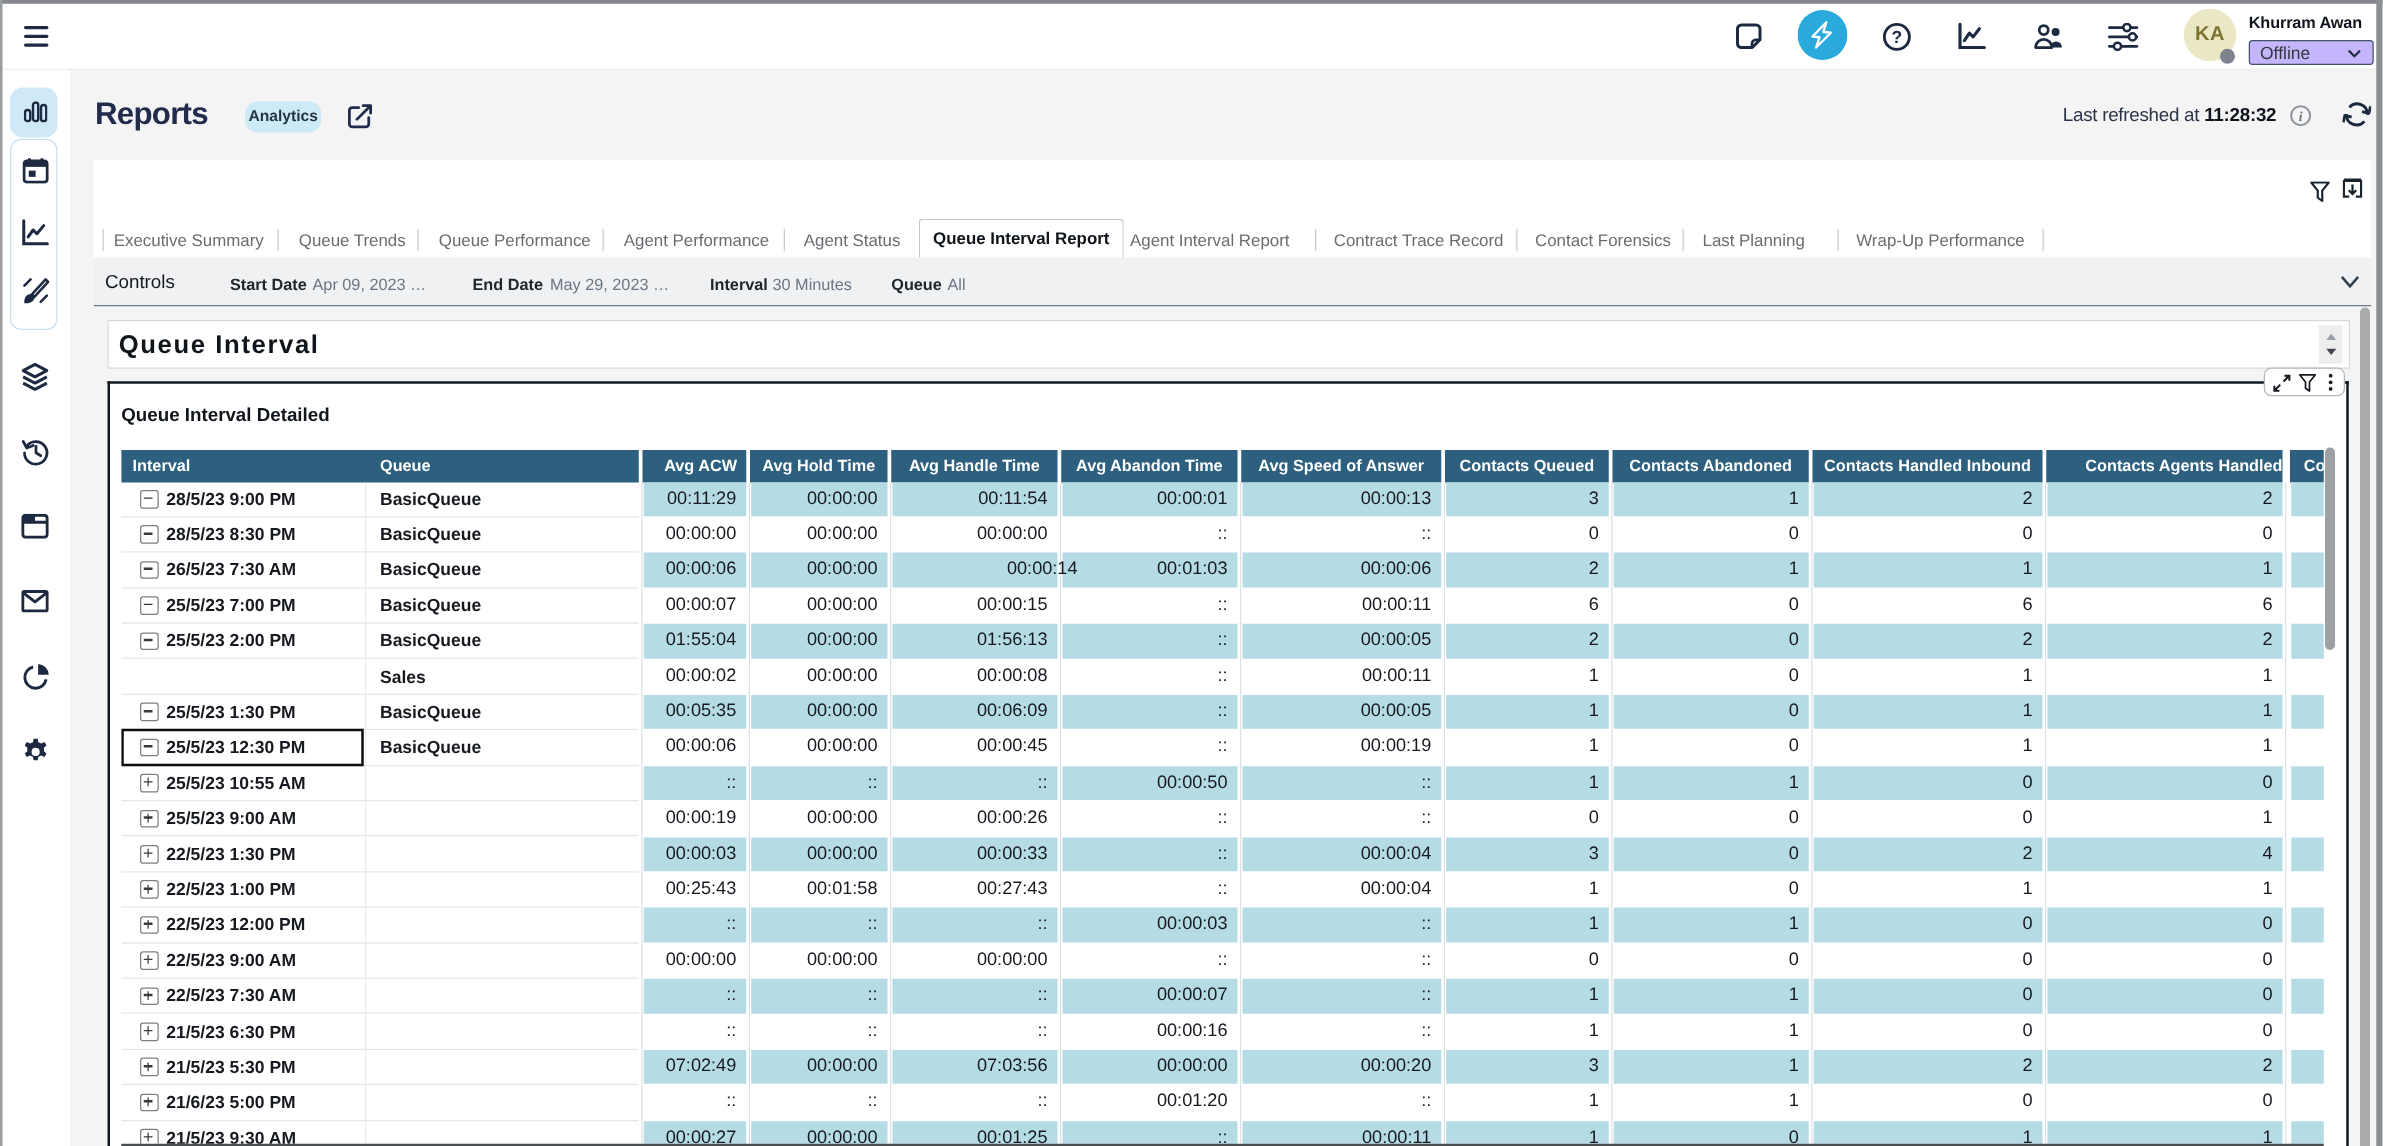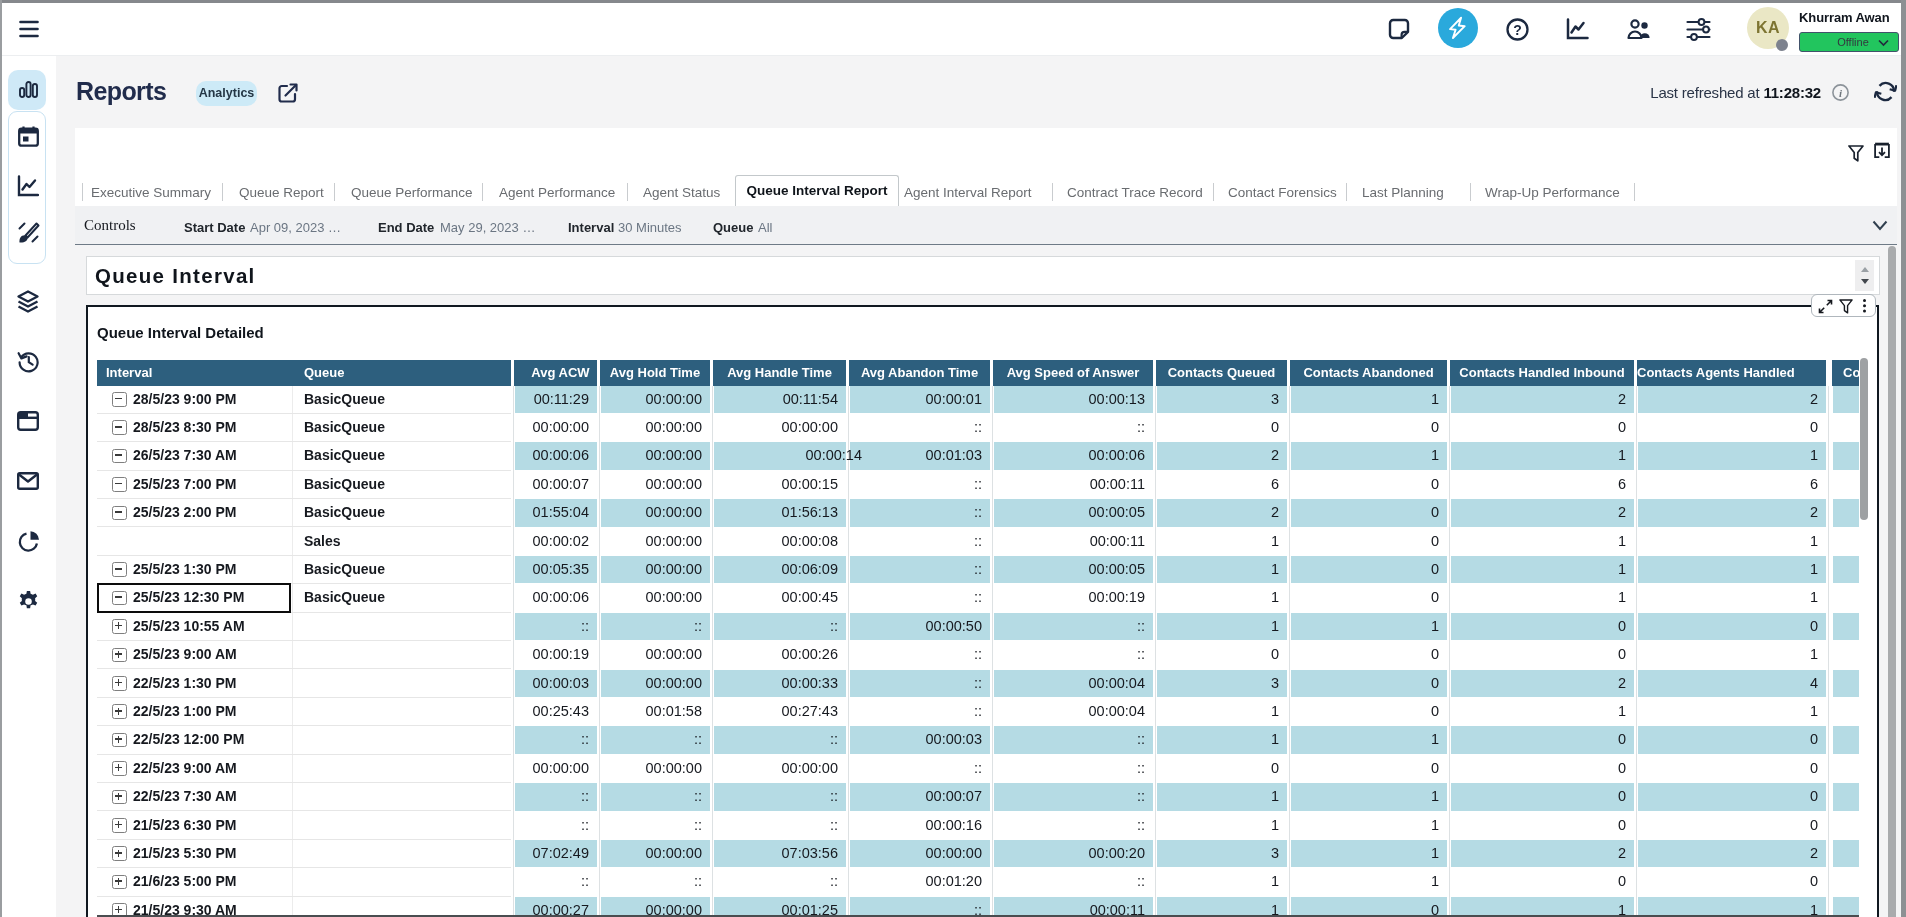--- a/index.html
+++ b/index.html
@@ -35,21 +35,21 @@
 #controls { position:absolute; left:75px; top:205.5px; width:1822px; height:39px; background:#f0f1f3; border-bottom:1.5px solid #6e7a86; box-sizing:border-box; }
 .tab { position:absolute; top:9px; font-size:13.5px; color:#696c70; white-space:nowrap; }
 .tabsep { position:absolute; top:7px; width:1px; height:18px; background:#c9cccf; }
 #activetab { position:absolute; left:660px; top:-1px; width:164px; height:31.5px; background:#fff;
   border:1px solid #c3c8cb; border-bottom:none; border-radius:3px 3px 0 0; text-align:center;
   font-size:13.5px; font-weight:bold; color:#0f141a; line-height:30px; }
 #tabsrow { position:absolute; left:0; top:48px; width:1822px; height:31px; }
 
 .clab { position:absolute; top:14px; font-size:13px; font-weight:bold; color:#21262c; }
 .cval { position:absolute; top:14px; font-size:13px; color:#6b7683; }
-#ctl { position:absolute; left:9px; top:11px; font-size:15px; color:#16191f;font-family:Liberation Serif, serif; }
+#ctl { position:absolute; left:9px; top:11px; font-size:15px; color:#16191f; }
 
 
 #panel { position:absolute; left:86px; top:256px; width:1794px; height:39px; background:#fff; border:1px solid #d6d9db; }
 #panel h2 { position:absolute; left:8px; top:7px; font-size:20.5px; letter-spacing:1.3px; color:#10151c; }
 #minisb { position:absolute; right:5px; top:3px; width:19px; height:31px; background:#eeeeef; }
 #minisb .up { position:absolute; left:5.5px; top:7px; width:0; height:0; border-left:4px solid transparent; border-right:4px solid transparent; border-bottom:5.5px solid #9aa0a5; }
 #minisb .dn { position:absolute; left:5.5px; bottom:7px; width:0; height:0; border-left:4px solid transparent; border-right:4px solid transparent; border-top:5.5px solid #42474d; }
 
 
 #dashsb { position:absolute; left:1888px; top:246px; width:8px; height:671px; background:#a9abad; border-radius:4px 4px 0 0; z-index:8; }
@@ -70,22 +70,22 @@
 .ivl { position:absolute; left:36px; top:0; height:26px; line-height:26px; font-size:14px; font-weight:bold; color:#16191f; white-space:nowrap; }
 .qv { position:absolute; left:207px; top:0; height:26px; line-height:26px; font-size:14px; font-weight:bold; color:#16191f; white-space:nowrap; }
 .nv { position:absolute; top:0; height:26px; line-height:26px; font-size:14.5px; color:#16191f; text-align:right; }
 .exi { position:absolute; left:15px; top:6.5px; width:14.5px; height:14.5px; border:1.8px solid #7f7f7f; border-radius:2.5px; background:#fff; }
 .exi::before { content:""; position:absolute; left:2px; top:4.7px; width:7px; height:1.6px; background:#3a3a3a; }
 .exi.plus::after { content:""; position:absolute; left:4.7px; top:2.2px; width:1.6px; height:7px; background:#3a3a3a; }
 .focusbox { position:absolute; left:0; top:-1px; width:194px; height:29.4px; border:2.5px solid #0c0c0c; }
 #tblbotline { position:absolute; left:97px; top:914.5px; width:1762px; height:2.5px; background:#4a4d50; z-index:4; }
 #tblvsb { position:absolute; left:1860px; top:358px; width:8px; height:162px; background:#9ea1a3; border-radius:4px; z-index:4; }
 
-#offsel { position:absolute; left:1797px; top:29px; width:100px; height:20px; border:1px solid #42526b; border-radius:3px; background:#22c55e;
-  font-size:11px; color:#33383f; line-height:18px; padding-left:8px;text-align:center; }
+#offsel { position:absolute; left:1797px; top:29px; width:100px; height:20px; border:1px solid #42526b; border-radius:3px; background:#c4b5fd;
+  font-size:14px; color:#33383f; line-height:18px; padding-left:8px; }
 #uname { position:absolute; left:1797px; top:7px; font-size:13px; font-weight:bold; color:#10151d; letter-spacing:-0.1px; }
 </style></head>
 <body>
 <div id="topedge"></div>
 <div id="leftedge"></div>
 <div id="rightedge"></div>
 <div id="hdr">
 
   <svg class="abs" style="left:17px;top:17px" width="20" height="18" viewBox="0 0 20 18">
     <g stroke="#1c2940" stroke-width="2.6" stroke-linecap="round">
@@ -242,21 +242,21 @@
     <path d="M1 1 L15 1 L9.8 7.5 L9.8 15.8 L6.2 13.2 L6.2 7.5 Z" fill="none" stroke="#1a222e" stroke-width="1.7" stroke-linejoin="round"></path>
   </svg>
 
   <svg class="abs" style="left:1799px;top:14px" width="16" height="17" viewBox="0 0 16 17">
     <path d="M1.1 2.1 L14.9 2.1" fill="none" stroke="#1a222e" stroke-width="2.8"></path>
     <path d="M1.1 2 L1.1 15.2 L5.3 15.2 M10.7 15.2 L14.9 15.2 L14.9 2" fill="none" stroke="#1a222e" stroke-width="1.8"></path>
     <path d="M8 5.5 L8 13 M5 10.2 L8 13.2 L11 10.2" fill="none" stroke="#1a222e" stroke-width="1.8"></path>
   </svg>
   <div id="tabsrow">
     <div class="tab" style="left:16px">Executive Summary</div>
-      <div class="tab" style="left:164px">Queue Report</div>
+      <div class="tab" style="left:164px">Queue Trends</div>
       <div class="tab" style="left:276px">Queue Performance</div>
       <div class="tab" style="left:424px">Agent Performance</div>
       <div class="tab" style="left:568px">Agent Status</div>
       <div class="tab" style="left:829px">Agent Interval Report</div>
       <div class="tab" style="left:992px">Contract Trace Record</div>
       <div class="tab" style="left:1153px">Contact Forensics</div>
       <div class="tab" style="left:1287px">Last Planning</div>
       <div class="tab" style="left:1410px">Wrap-Up Performance</div>
       <div class="tabsep" style="left:7px"></div>
       <div class="tabsep" style="left:147px"></div>
@@ -336,21 +336,21 @@
     <div class="thtxt" style="left:752px;width:141px;text-align:center">Avg Abandon Time</div>
     <div class="th" style="left:896px;width:160px"></div>
     <div class="thtxt" style="left:896px;width:160px;text-align:center">Avg Speed of Answer</div>
     <div class="th" style="left:1059px;width:131px"></div>
     <div class="thtxt" style="left:1059px;width:131px;text-align:center">Contacts Queued</div>
     <div class="th" style="left:1193px;width:157px"></div>
     <div class="thtxt" style="left:1193px;width:157px;text-align:center">Contacts Abandoned</div>
     <div class="th" style="left:1353px;width:184px"></div>
     <div class="thtxt" style="left:1353px;width:184px;text-align:center">Contacts Handled Inbound</div>
     <div class="th" style="left:1540px;width:189px"></div>
-    <div class="thtxt" style="left:1540px;width:189px;text-align:left">Contacts Agents Handled</div>
+    <div class="thtxt" style="left:1540px;width:189px;text-align:right">Contacts Agents Handled</div>
     <div class="th" style="left:1735px;width:60px"></div>
     <div class="thtxt" style="left:1746px">Co</div>
   <div class="trow" style="top:25.5px">
       <div class="bcell" style="left:417.5px;width:82px"></div>
       <div class="bcell" style="left:503.5px;width:109px"></div>
       <div class="bcell" style="left:616.5px;width:132px"></div>
       <div class="bcell" style="left:752.5px;width:140px"></div>
       <div class="bcell" style="left:896.5px;width:159px"></div>
       <div class="bcell" style="left:1059.5px;width:130px"></div>
       <div class="bcell" style="left:1193.5px;width:156px"></div>

